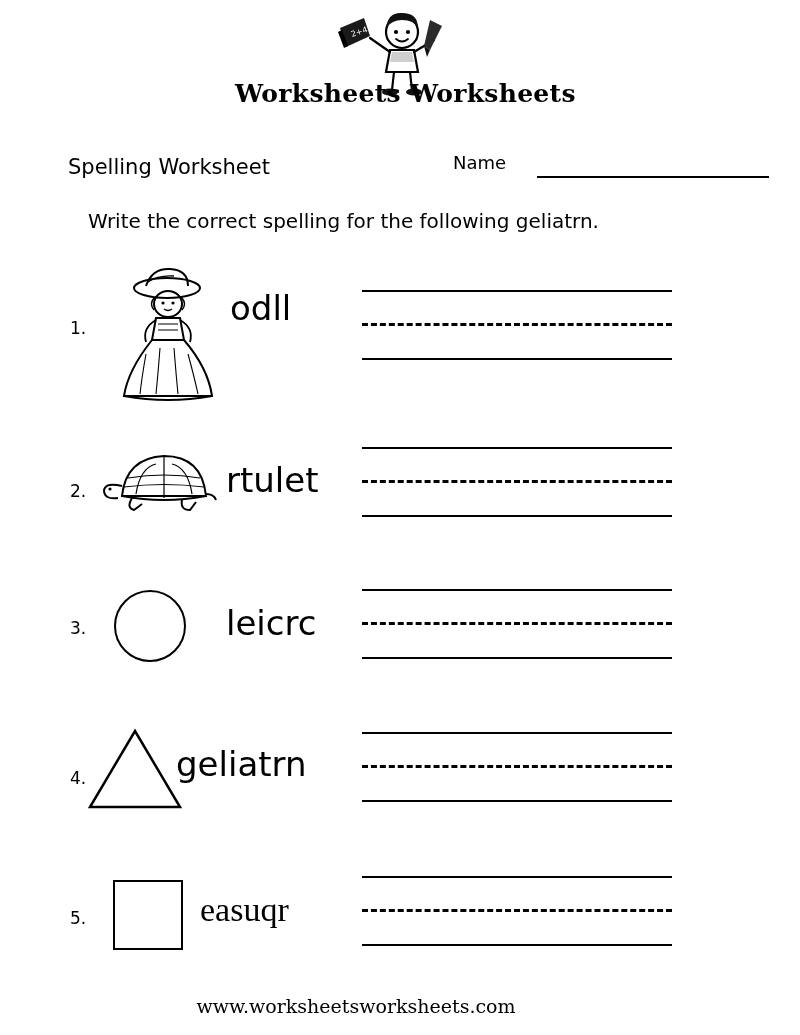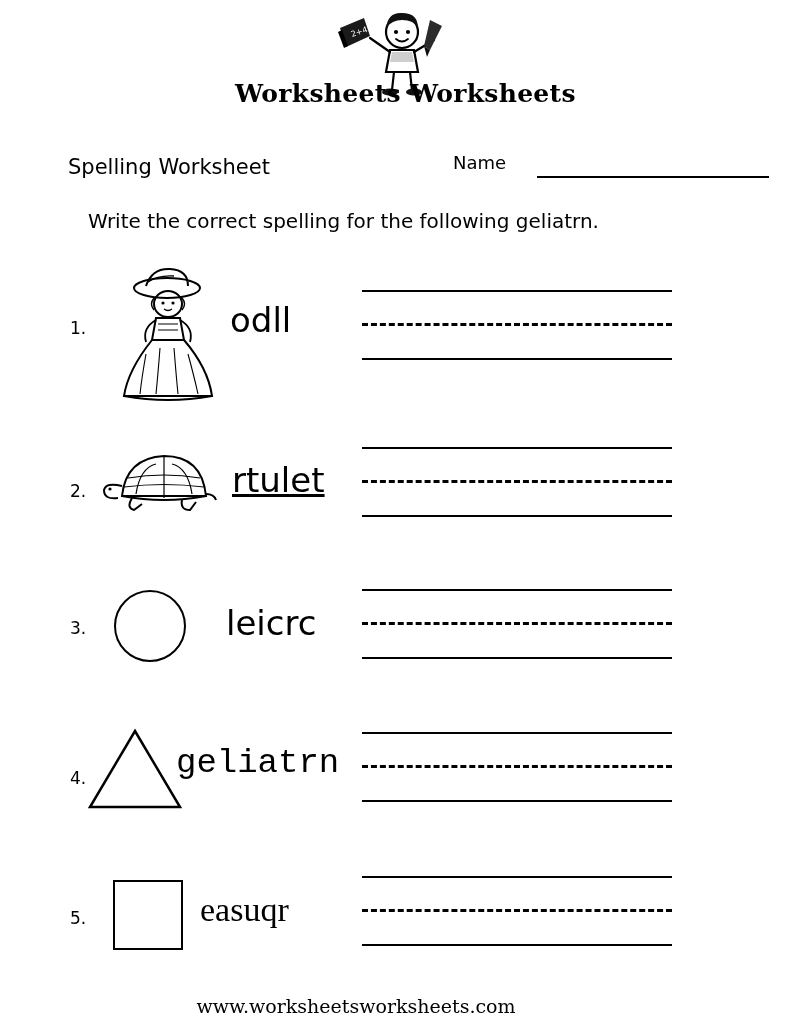--- a/index.html
+++ b/index.html
@@ -221,21 +221,21 @@
       <path d="M46 62 L66 62 M46 68 L66 68" stroke="#000" stroke-width="1" fill="none"></path>
 
       <path d="M44 58 Q30 66 34 80" fill="none" stroke="#000" stroke-width="1.8"></path>
       <path d="M68 58 Q82 66 78 80" fill="none" stroke="#000" stroke-width="1.8"></path>
 
       <path d="M40 78 Q16 108 12 134 L100 134 Q96 106 72 78 Z" fill="none" stroke="#000" stroke-width="2"></path>
       <path d="M34 92 Q30 114 28 132 M48 86 Q46 112 44 132 M62 86 Q64 112 66 132 M76 92 Q82 114 86 132" fill="none" stroke="#000" stroke-width="1.1"></path>
       <path d="M12 134 Q56 142 100 134" fill="none" stroke="#000" stroke-width="2"></path>
     </svg>
   </div>
-  <div class="word" style="left:230px; top:300px;">odll</div>
+  <div class="word" style="left:230px; top:288px;">odll</div>
   <div class="lines" style="left:362px; top:290px;">
     <div class="solid top"></div>
     <div class="dashed mid"></div>
     <div class="solid bottom"></div>
   </div>
 </div>
 
 <div class="row">
   <div class="num" style="left:70px; top:481px;">2.</div>
   <div class="pic" style="left:96px; top:442px;">
@@ -250,21 +250,21 @@
 
       <path d="M26 44 Q10 40 8 48 Q8 58 22 56" fill="none" stroke="#000" stroke-width="2"></path>
       <circle cx="14" cy="47" r="1.6" fill="#000"></circle>
 
       <path d="M36 56 Q30 66 38 68 L46 62" fill="none" stroke="#000" stroke-width="2"></path>
       <path d="M86 58 Q84 68 94 68 L100 60" fill="none" stroke="#000" stroke-width="2"></path>
 
       <path d="M110 52 Q118 52 120 58" fill="none" stroke="#000" stroke-width="2"></path>
     </svg>
   </div>
-  <div class="word" style="left:232px; top:460px;text-decoration:underline;">rtulet</div>
+  <div class="word" style="left:226px; top:460px;">rtulet</div>
   <div class="lines" style="left:362px; top:447px;">
     <div class="solid top"></div>
     <div class="dashed mid"></div>
     <div class="solid bottom"></div>
   </div>
 </div>
 
 <div class="row">
   <div class="num" style="left:70px; top:618px;">3.</div>
   <div class="pic" style="left:114px; top:590px;">
@@ -278,21 +278,21 @@
   </div>
 </div>
 
 <div class="row">
   <div class="num" style="left:70px; top:768px;">4.</div>
   <div class="pic" style="left:86px; top:727px;">
     <svg width="98" height="84" viewBox="0 0 98 84">
       <polygon points="49,4 94,80 4,80" fill="none" stroke="#000" stroke-width="2.5"></polygon>
     </svg>
   </div>
-  <div class="word" style="left:176px; top:744px;font-family:Liberation Mono, monospace;">geliatrn</div>
+  <div class="word" style="left:176px; top:744px;">geliatrn</div>
   <div class="lines" style="left:362px; top:732px;">
     <div class="solid top"></div>
     <div class="dashed mid"></div>
     <div class="solid bottom"></div>
   </div>
 </div>
 
 <div class="row">
   <div class="num" style="left:70px; top:908px;">5.</div>
   <div class="pic" style="left:113px; top:880px;">

